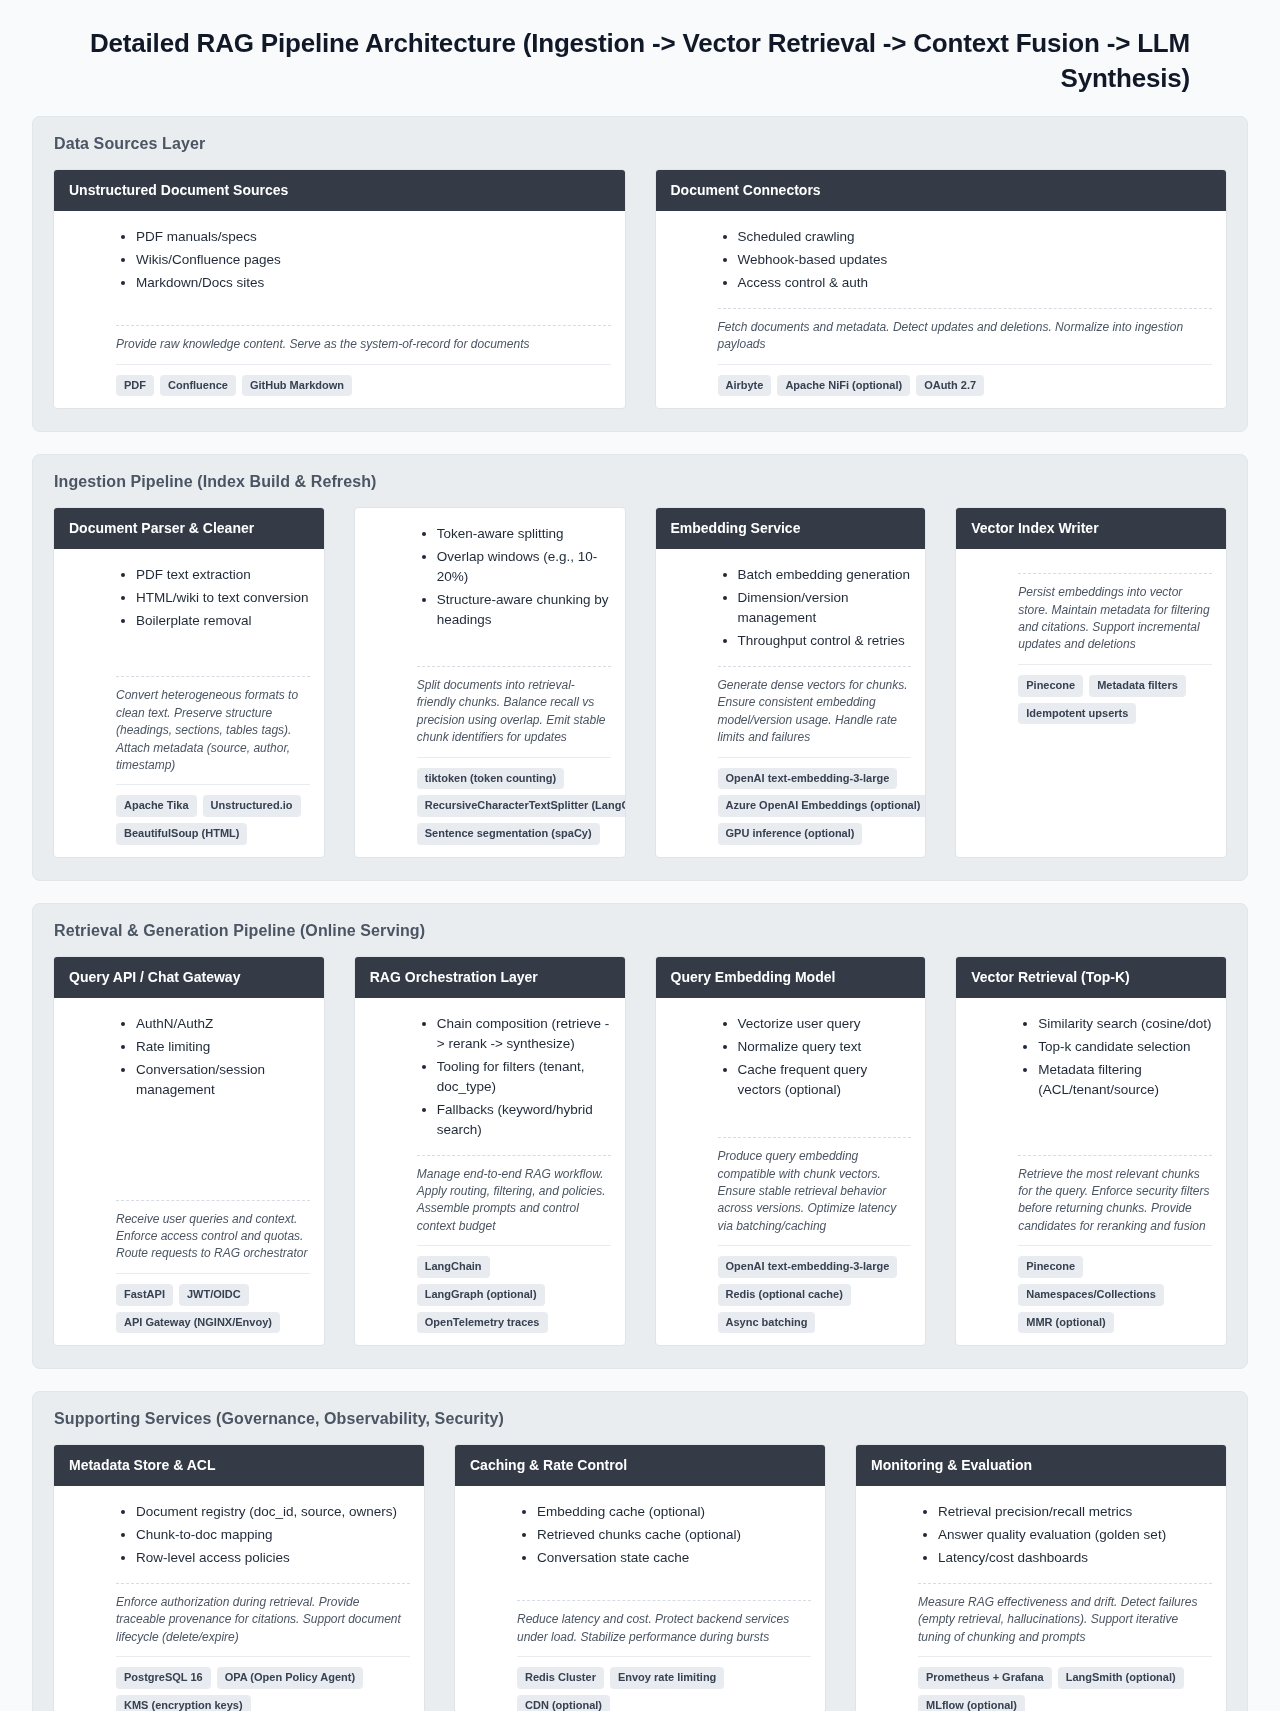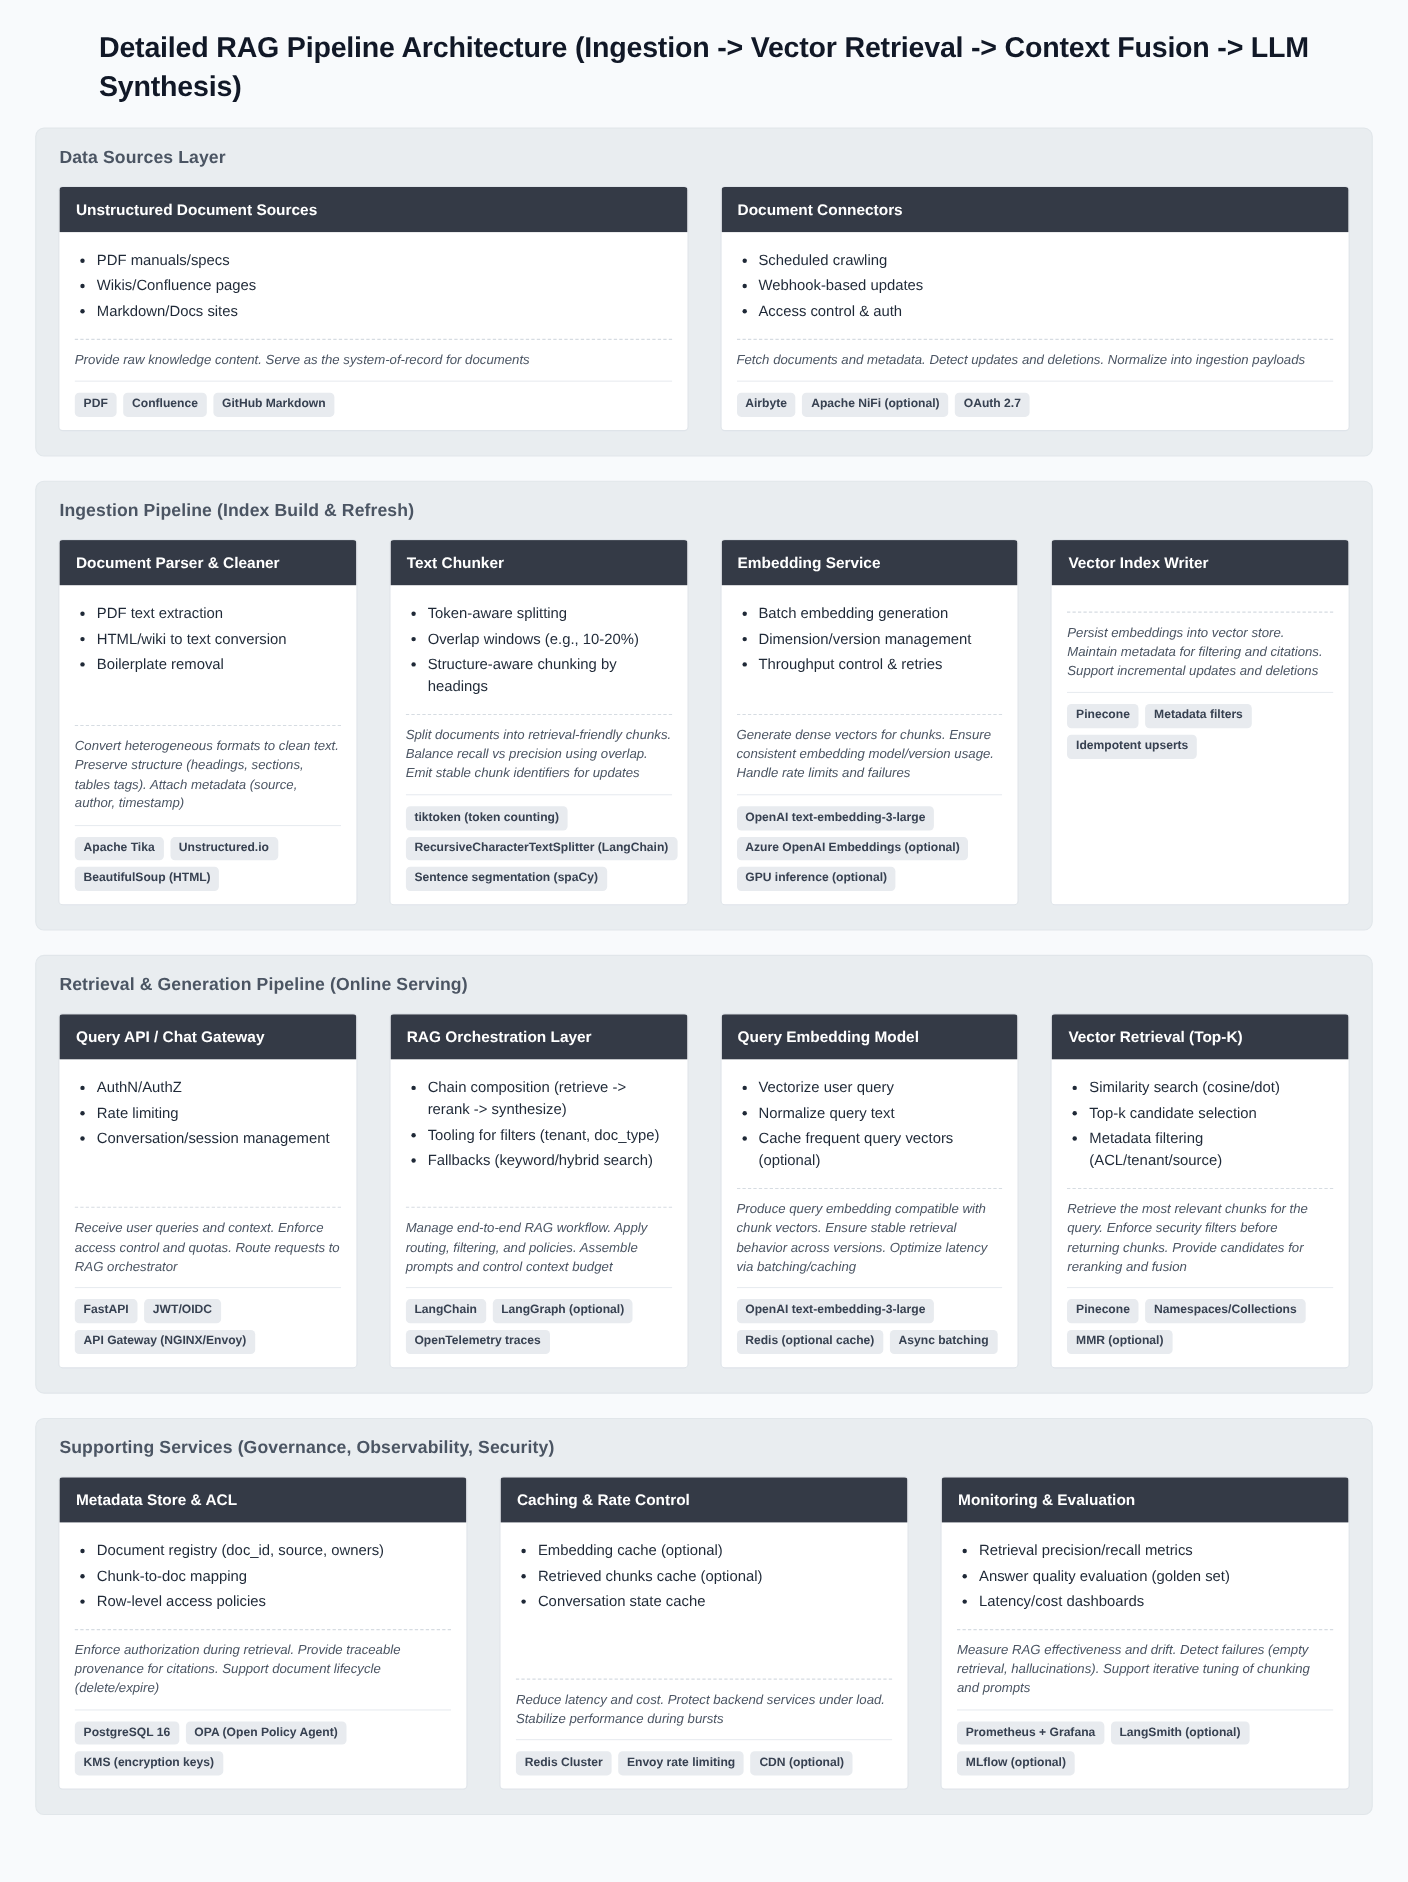--- a/index.html
+++ b/index.html
@@ -12,21 +12,21 @@
   .page {
     width: 1280px;
     min-height: 1711px;
     margin: 0 auto;
     background: #f8fafc;
     padding: 0 0 30px 0;
   }
   .page-title {
     font-size: 26px;
     font-weight: bold;
-    text-align: left;
+    text-align: right;
     color: #111827;
     line-height: 1.35;
     padding: 26px 90px 20px 90px;
     margin: 0;
     letter-spacing: -0.2px;
   }
 
   .layer {
     background: #e9edf0;
     border: 1px solid #e1e6ea;
@@ -66,20 +66,21 @@
     font-size: 14px;
     font-weight: bold;
     padding: 12px 15px;
     line-height: 1.2;
   }
   .card-body {
     padding: 12px 14px 12px 14px;
     display: flex;
     flex-direction: column;
     flex: 1 1 auto;
+    margin-left: 48px;
   }
   .bullets {
     margin: 4px 0 0 0;
     padding: 0 0 0 20px;
     list-style: disc;
     flex: 1 1 auto;
   }
   .bullets li {
     font-size: 13.5px;
     line-height: 1.48;
@@ -170,21 +171,20 @@
               </ul>
               <div class="desc">Convert heterogeneous formats to clean text. Preserve structure (headings, sections, tables tags). Attach metadata (source, author, timestamp)</div>
               <div class="tags">
                 <span class="tag">Apache Tika</span>
                 <span class="tag">Unstructured.io</span>
                 <span class="tag">BeautifulSoup (HTML)</span>
               </div>
             </div>
           </div>
           <div class="card">
-            <div class="card-header">Text Chunker</div>
             <div class="card-body">
               <ul class="bullets">
                 <li>Token-aware splitting</li>
                 <li>Overlap windows (e.g., 10-20%)</li>
                 <li>Structure-aware chunking by headings</li>
               </ul>
               <div class="desc">Split documents into retrieval-friendly chunks. Balance recall vs precision using overlap. Emit stable chunk identifiers for updates</div>
               <div class="tags">
                 <span class="tag">tiktoken (token counting)</span>
                 <span class="tag">RecursiveCharacterTextSplitter (LangChain)</span>

